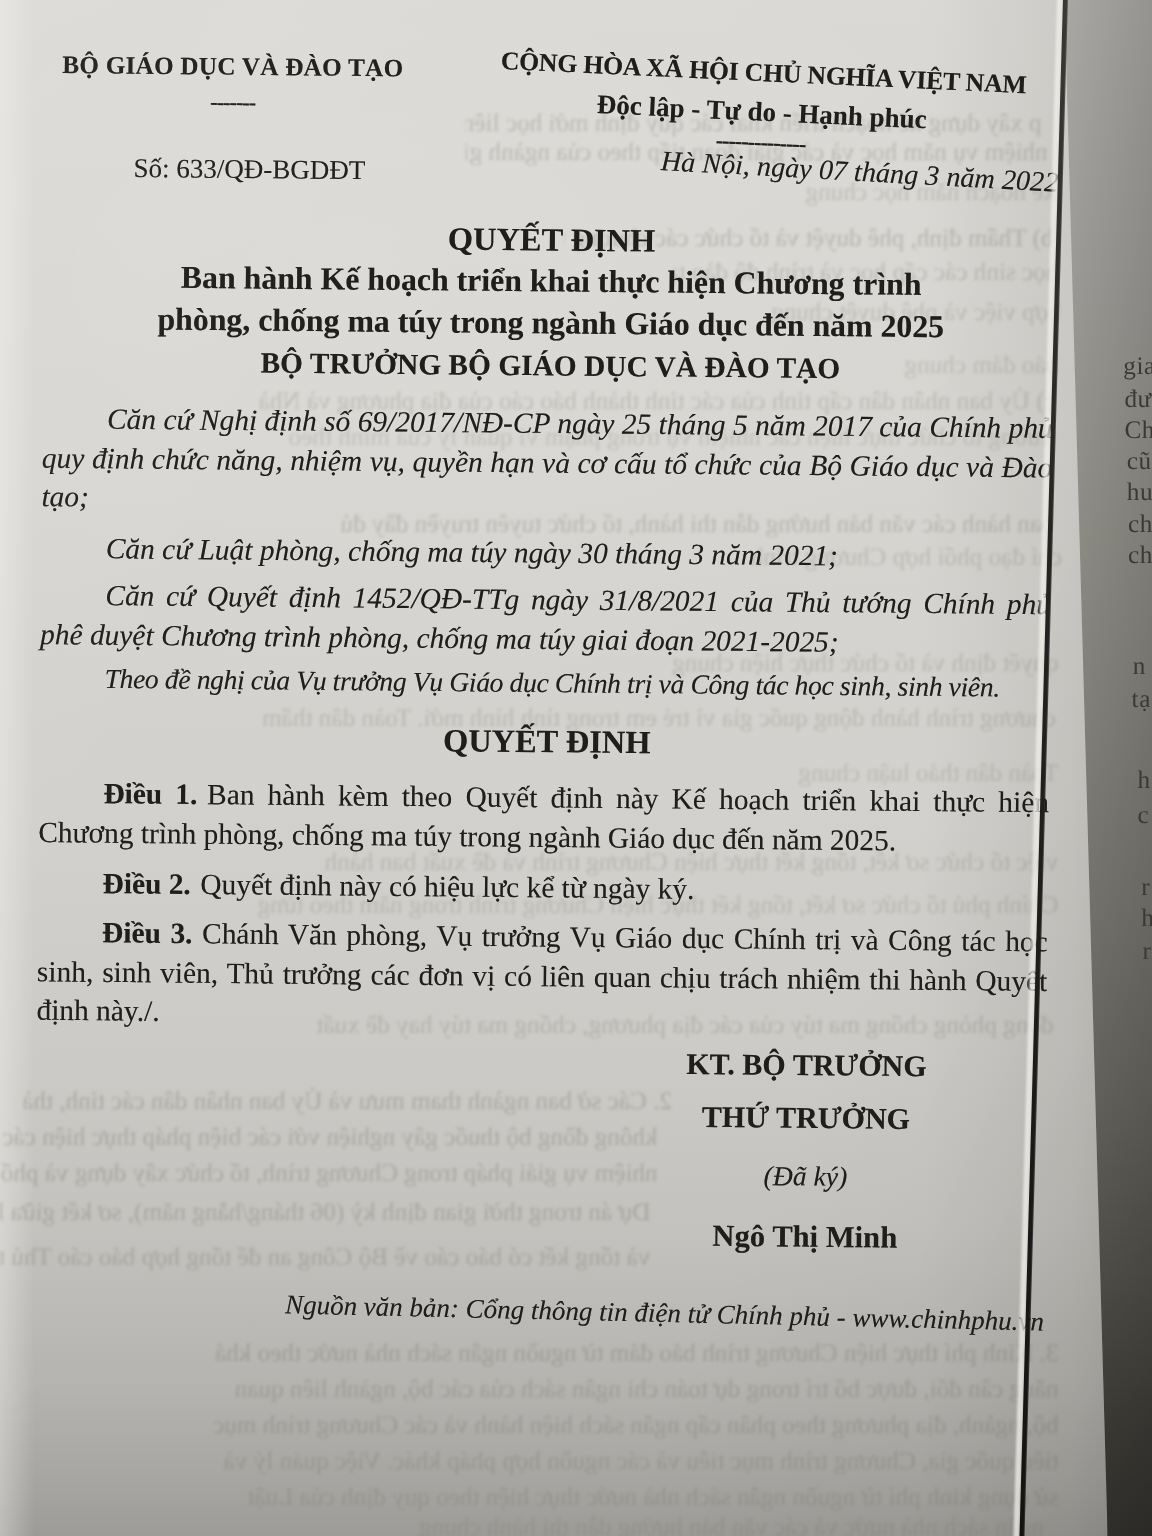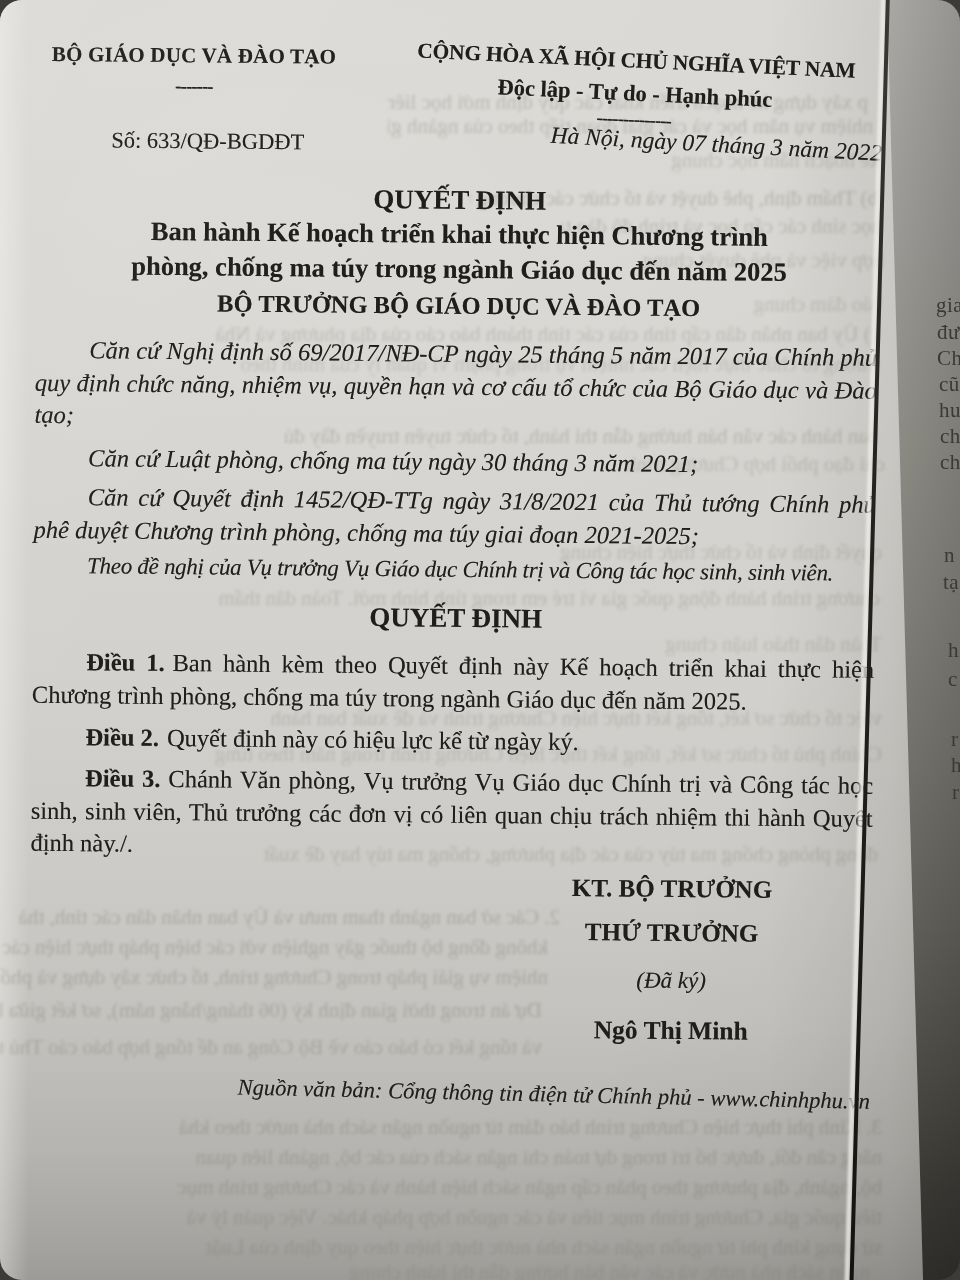--- a/index.html
+++ b/index.html
@@ -1,21 +1,21 @@
 <!DOCTYPE html>
 <html><head>
 <meta charset="utf-8">
 <style>
   html,body{margin:0;padding:0;}
   body{
     width:960px;height:1280px;overflow:hidden;
     font-family:"Liberation Serif","DejaVu Serif",serif;
     background:#3c3b37;
   }
-  .photo{position:relative;width:960px;height:1280px;overflow:hidden;border-radius:22px;}
+  .photo{position:relative;width:960px;height:1280px;overflow:hidden;}
 
   
   .facing-page{
     position:absolute;inset:0;
     background:
       linear-gradient(to right, rgba(0,0,0,0) 88%, rgba(0,0,0,0.18) 100%),
       linear-gradient(to bottom,#b5b4b0 0%,#a7a6a2 18%,#98978f 35%,#8b8a84 48%,
                       #7d7c76 60%,#6b6a64 72%,#54534d 84%,#403f3a 93%,#34332f 100%);
   }
   .facing-letter{

